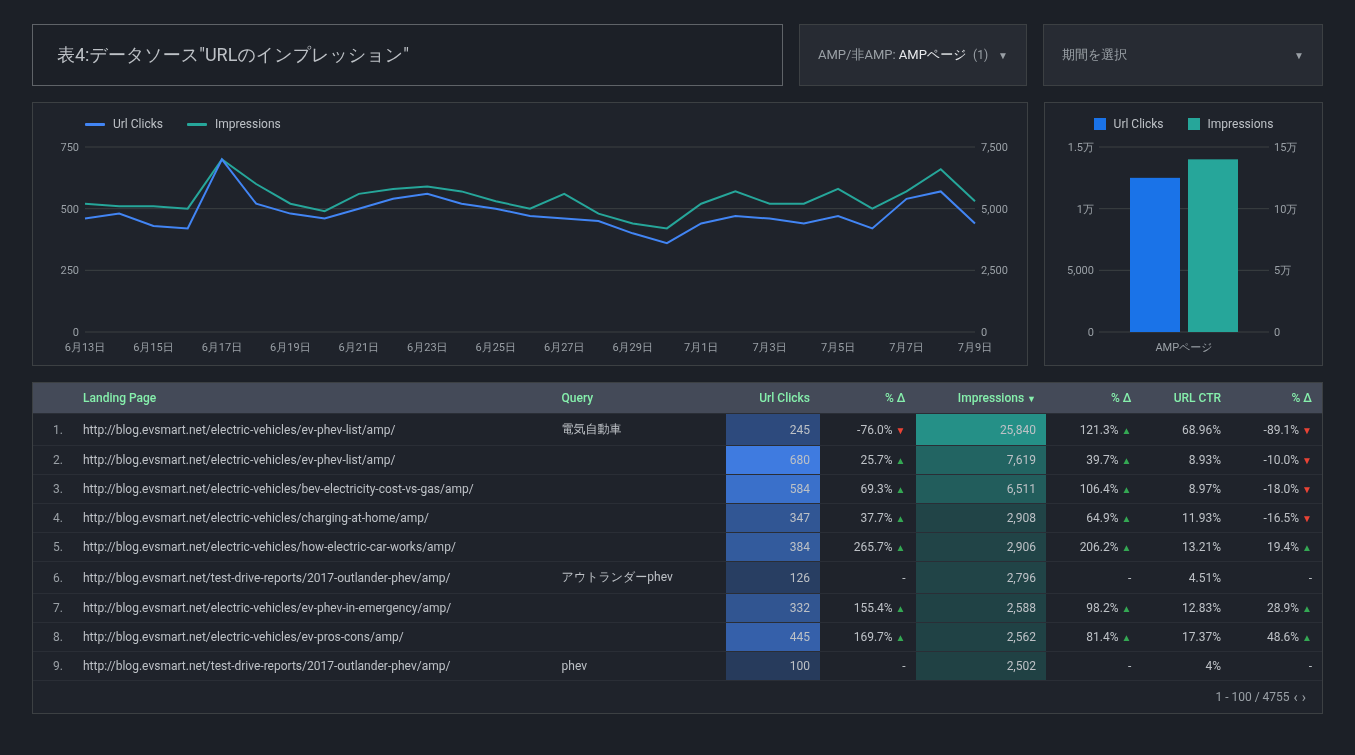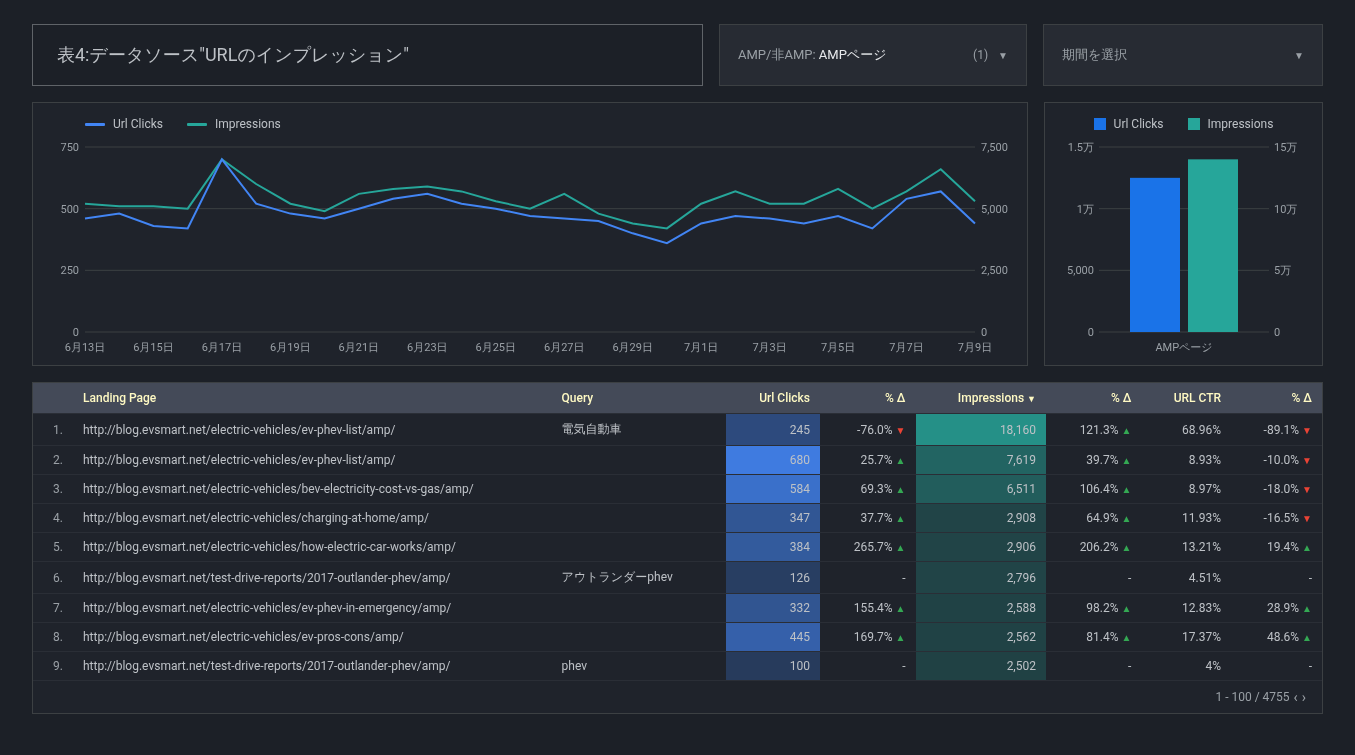--- a/index.html
+++ b/index.html
@@ -20,21 +20,21 @@
 }
 .filter-box, .date-box {
   border: 1px solid #3c4043;
   background: #272b33;
   display: flex;
   align-items: center;
   padding: 0 18px;
   font-size: 13px;
   color: #9aa0a6;
 }
-.filter-box { width: 308px; justify-content: space-between; }
+.filter-box { width: 228px; justify-content: space-between; }
 .date-box { width: 280px; justify-content: space-between; gap: 22px; }
 .filter-label b { color: #e8eaed; font-weight: 400; }
 .count { font-size: 12px; }
 .chevron { color: #9aa0a6; font-size: 10px; }
 
 .charts-row { display: flex; gap: 16px; margin-top: 16px; }
 .chart-card {
   border: 1px solid #3c4043;
   background: #1f232b;
   padding: 14px 12px 8px 12px;
@@ -51,21 +51,21 @@
 .series-clicks { stroke: #4285f4; stroke-width: 2; fill: none; }
 .series-impr { stroke: #26a69a; stroke-width: 2; fill: none; }
 .bar-clicks { fill: #1a73e8; }
 .bar-impr { fill: #26a69a; }
 .bar-x-label { fill: #9aa0a6; font-size: 11px; text-anchor: middle; }
 
 .table-wrap { margin-top: 16px; border: 1px solid #3c4043; background: #1f232b; }
 table { width: 100%; border-collapse: collapse; font-size: 12px; }
 thead th {
   background: #444a58;
-  color: #fef9c3;
+  color: #86efac;
   font-weight: 500;
   text-align: left;
   padding: 8px 10px;
   border-bottom: 1px solid #2a2e36;
 }
 thead th.num { text-align: right; }
 tbody tr { border-bottom: 1px solid #2a2e36; }
 tbody td { padding: 7px 10px; color: #bdc1c6; }
 tbody td.idx { text-align: right; width: 40px; color: #9aa0a6; }
 tbody td.num { text-align: right; }
@@ -192,21 +192,21 @@
           <th class="num">% Δ</th>
         </tr>
       </thead>
     <tbody id="tbody">
         <tr>
       <td class="idx">1.</td>
       <td class="url">http://blog.evsmart.net/electric-vehicles/ev-phev-list/amp/</td>
       <td>電気自動車</td>
       <td class="num heat-cell"><div class="bg" style="background:rgba(66,133,244,0.45624999999999993)"></div><span>245</span></td>
       <td class="num">-76.0% <span class="arrow-down">▼</span></td>
-      <td class="num heat-cell"><div class="bg" style="background:rgba(38,166,154,0.92)"></div><span>18,160</span></td>
+      <td class="num heat-cell"><div class="bg" style="background:rgba(38,166,154,0.92)"></div><span>25,840</span></td>
       <td class="num">121.3% <span class="arrow-up">▲</span></td>
       <td class="num">68.96%</td>
       <td class="num">-89.1% <span class="arrow-down">▼</span></td>
     </tr>
         <tr>
       <td class="idx">2.</td>
       <td class="url">http://blog.evsmart.net/electric-vehicles/ev-phev-list/amp/</td>
       <td></td>
       <td class="num heat-cell"><div class="bg" style="background:rgba(66,133,244,1)"></div><span>680</span></td>
       <td class="num">25.7% <span class="arrow-up">▲</span></td>

